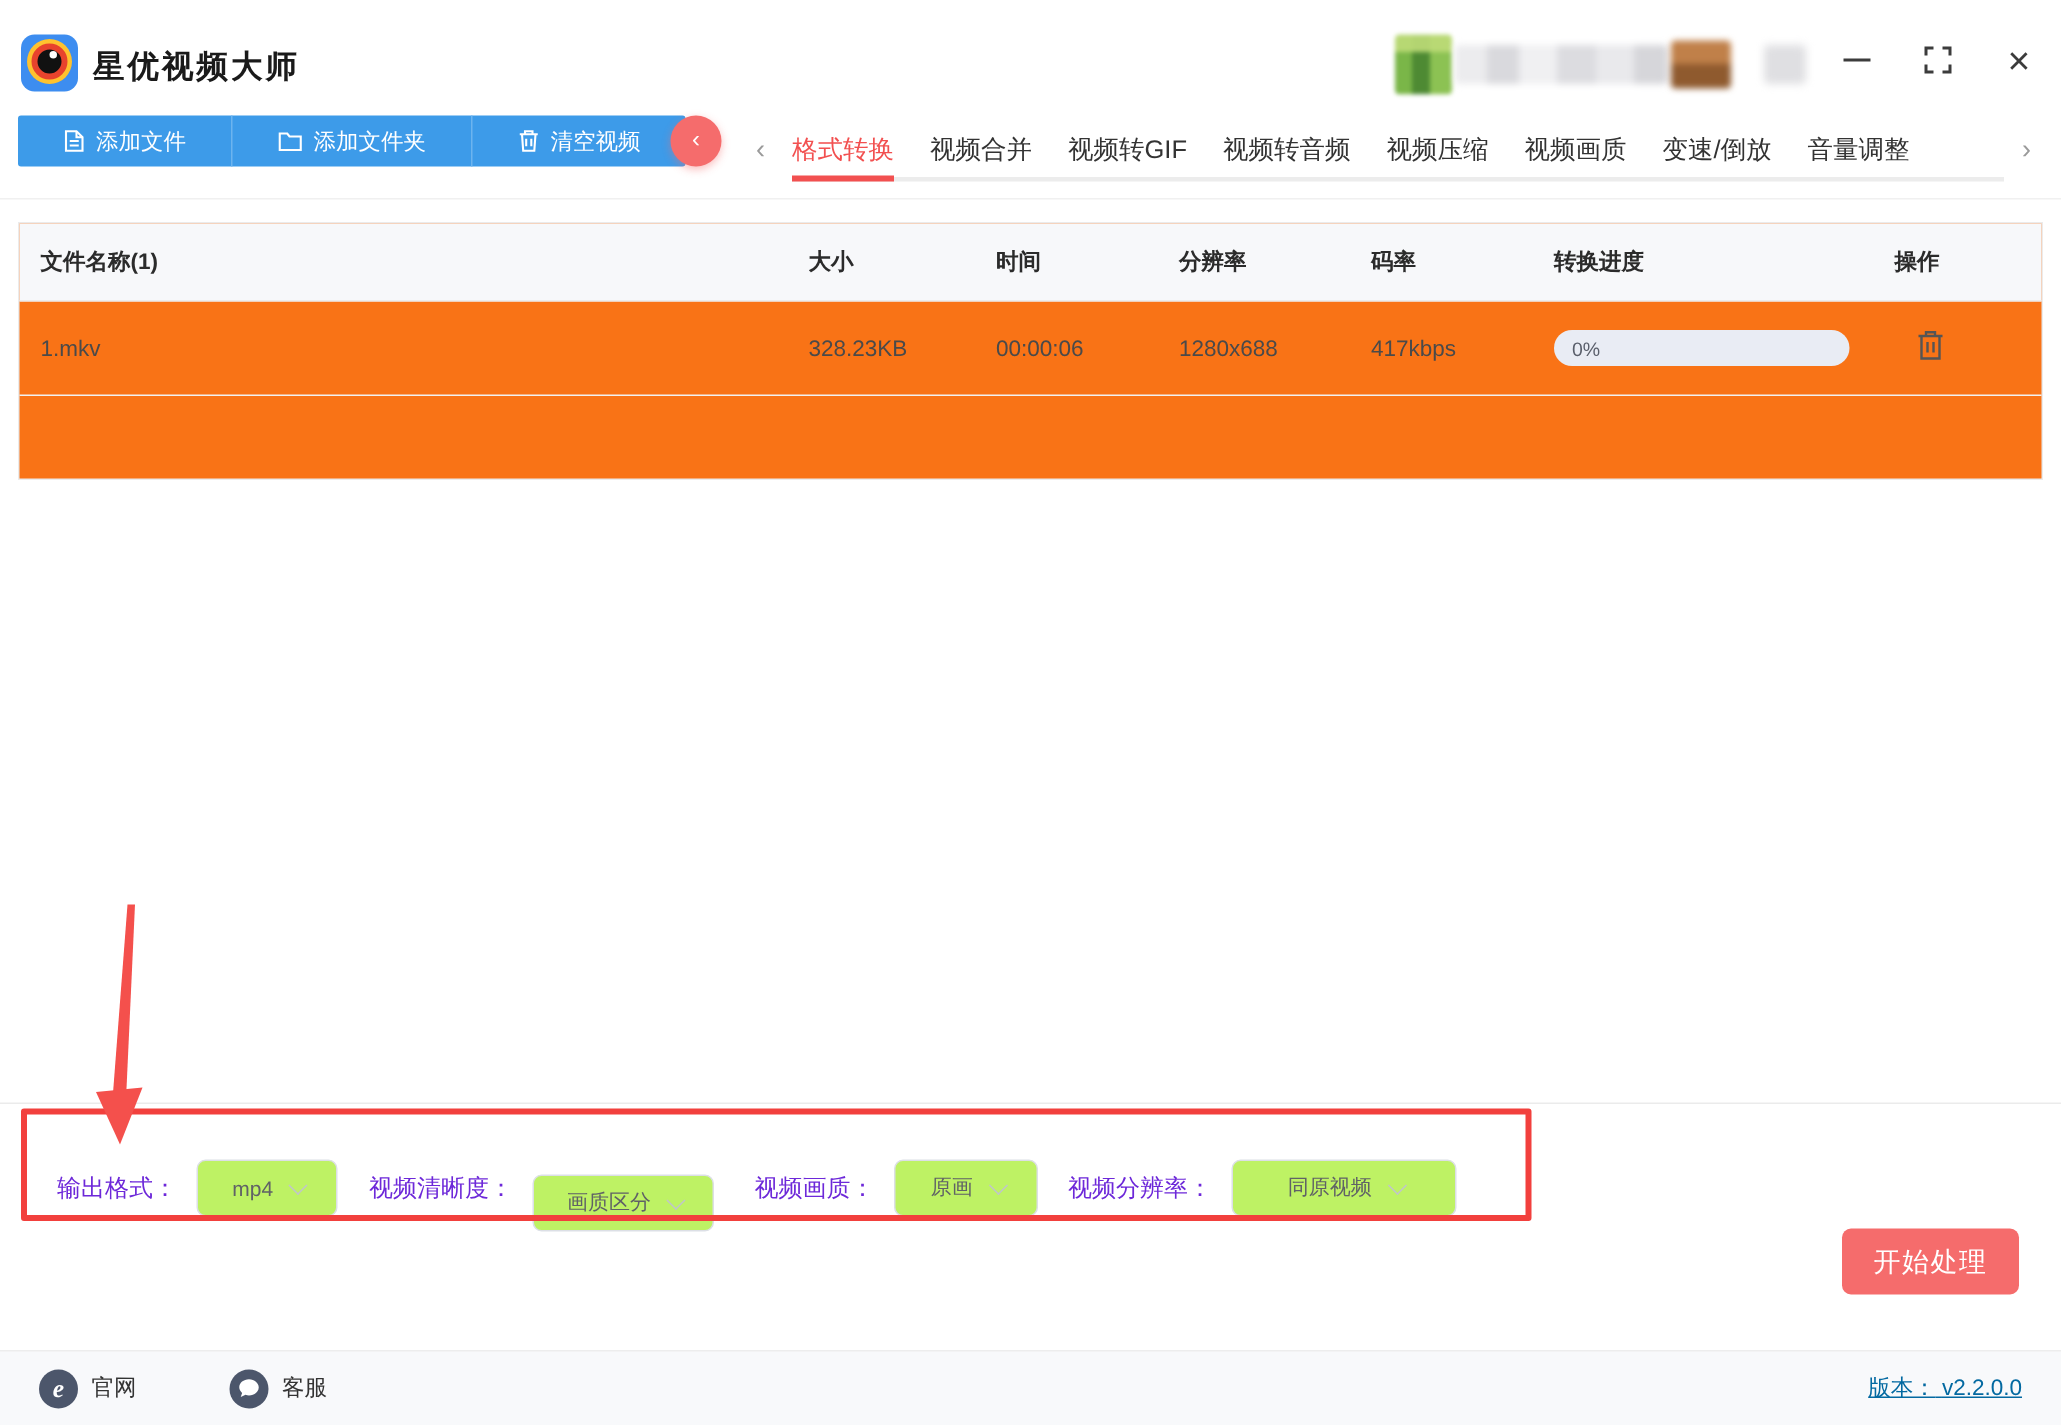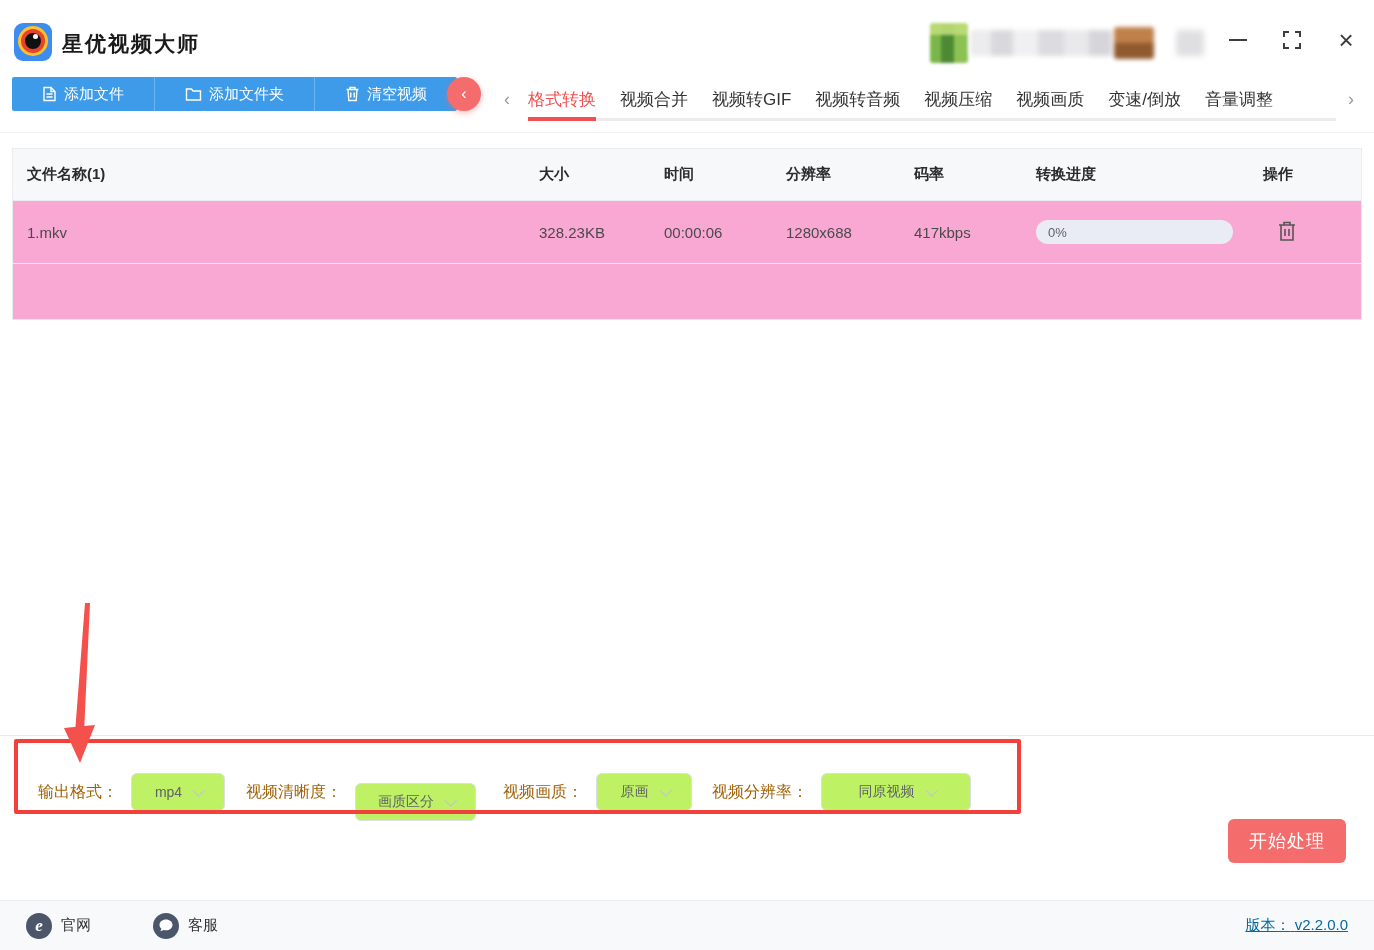--- a/index.html
+++ b/index.html
@@ -52,32 +52,32 @@
   .tabs-wrap { position:absolute; left:498px; top:77px; width:862px; height:44px; display:flex; align-items:center; }
   .tabs-chevron { color:#9a9a9a; font-size:18px; width:18px; text-align:center; cursor:pointer; flex:0 0 auto; }
   .tabs { position:relative; display:flex; align-items:center; gap:24px; margin-left:12px; margin-right:6px; height:100%; flex:1; }
   .tabs::after { content:""; position:absolute; left:0; right:0; bottom:0; height:3px; background:#ececec; }
   .tab { position:relative; font-size:17px; color:#333; cursor:pointer; height:100%; display:flex; align-items:center; white-space:nowrap; }
   .tab.active { color:#f25050; }
   .tab.active::after { content:""; position:absolute; left:0; right:0; bottom:0; height:4px; background:#f25050; z-index:1; }
   .header-divider { position:absolute; left:0; top:132px; width:1374px; height:1px; background:#f0f0f0; }
 
   
-  .table { position:absolute; left:12px; top:148px; width:1350px; height:172px; border:1px solid #ebebeb; background:#f9a8d4; }
+  .table { position:absolute; left:12px; top:148px; width:1350px; height:172px; border:1px solid #ebebeb; background:#f97316; }
   .trow { display:grid; grid-template-columns:512px 125px 122px 128px 122px 227px 1fr; align-items:center; padding:0 14px; }
   .thead { height:52px; background:#f7f8fa; font-weight:bold; font-size:15px; color:#2b2b2b; border-bottom:1px solid #ececec; }
   .tbody-row { height:63px; font-size:15px; color:#4a4a4a; border-bottom:1px solid #f1f1f1; }
   .progress-pill { width:197px; height:24px; border-radius:12px; background:#e9ecf4; font-size:13px; color:#5a5f6b;
     display:flex; align-items:center; padding-left:12px; }
   .trash-btn { width:24px; height:24px; cursor:pointer; color:#555; margin-left:12px; }
 
   
   .bottom-panel { position:absolute; left:0; top:735px; width:1374px; height:165px; background:#fff; border-top:1px solid #ebebeb; }
   .settings-row { position:absolute; left:38px; top:27px; display:flex; align-items:center; }
-  .set-label { font-size:16px; color:#a16207; }
+  .set-label { font-size:16px; color:#6d28d9; }
   .dropdown { height:38px; border:1px solid #dcdfe6; border-radius:6px; background:#bef264; display:flex; align-items:center;
     justify-content:center; gap:10px; cursor:pointer; margin-left:13px; }
   .dd-value { font-size:14px; color:#606266; }
   .dd-caret { width:9px; height:9px; border-right:1.6px solid #c0c4cc; border-bottom:1.6px solid #c0c4cc;
     transform:rotate(45deg) translateY(-3px); flex:0 0 auto; }
   .dd-format { width:94px; }  .gap-a { width:21px; }
   .dd-clarity { width:121px;margin-top:20px; } .gap-b { width:27px; }
   .dd-quality { width:96px; } .gap-c { width:20px; }
   .dd-res { width:150px; }
 

